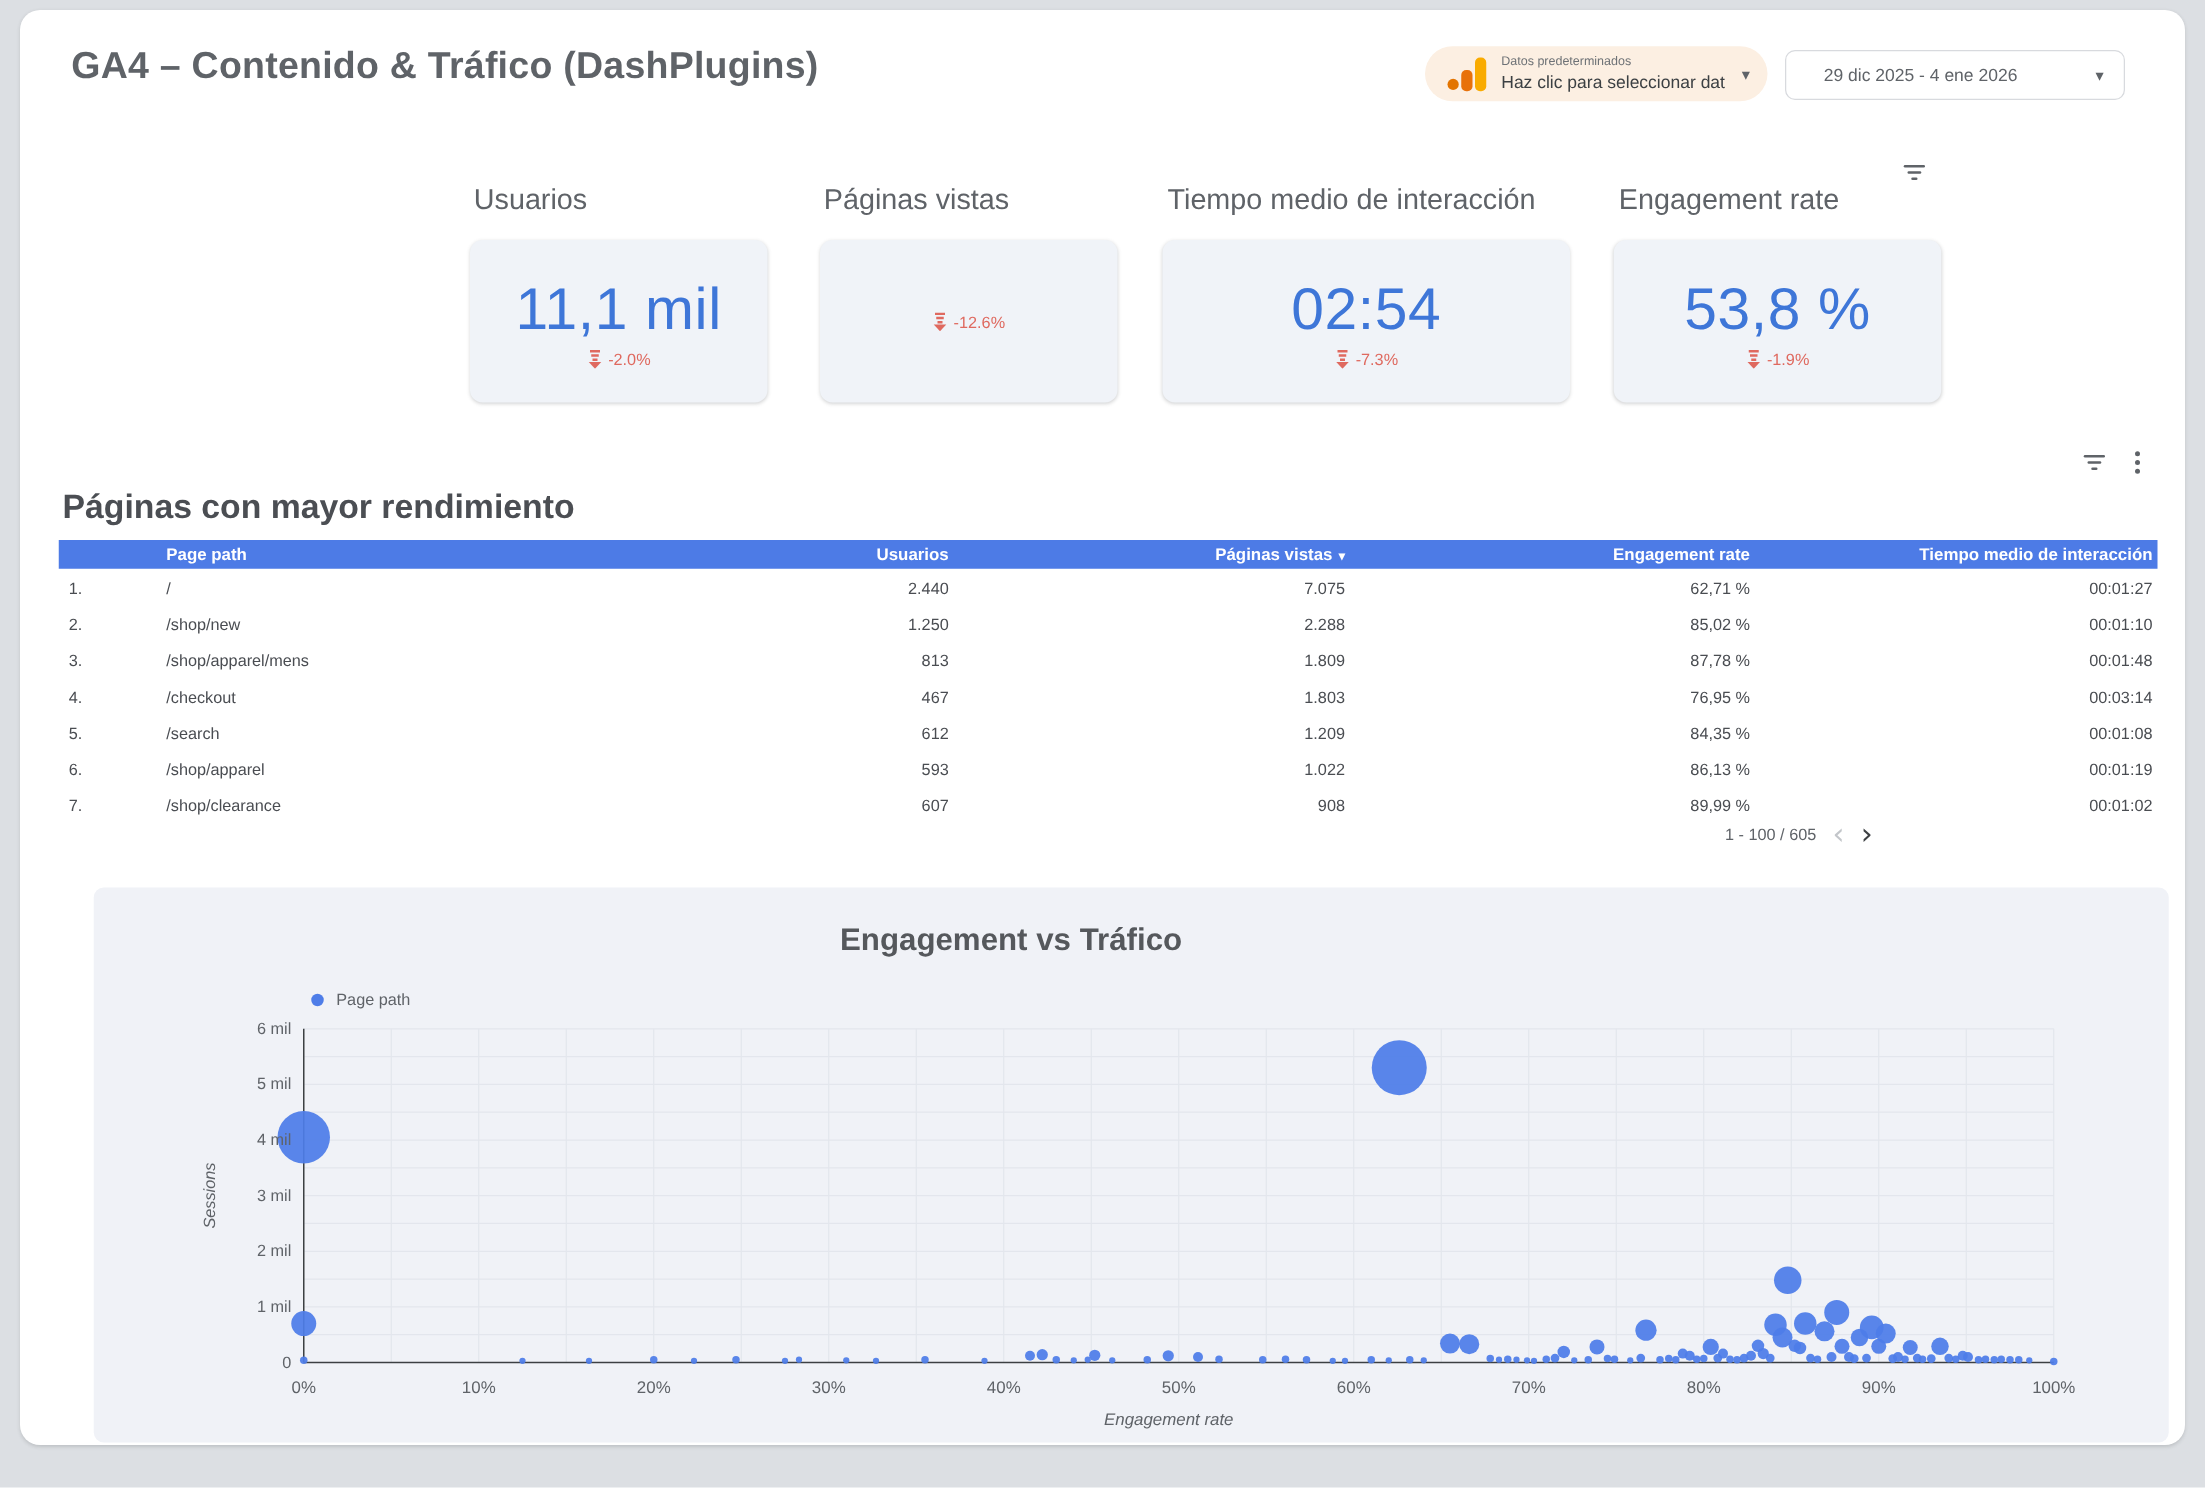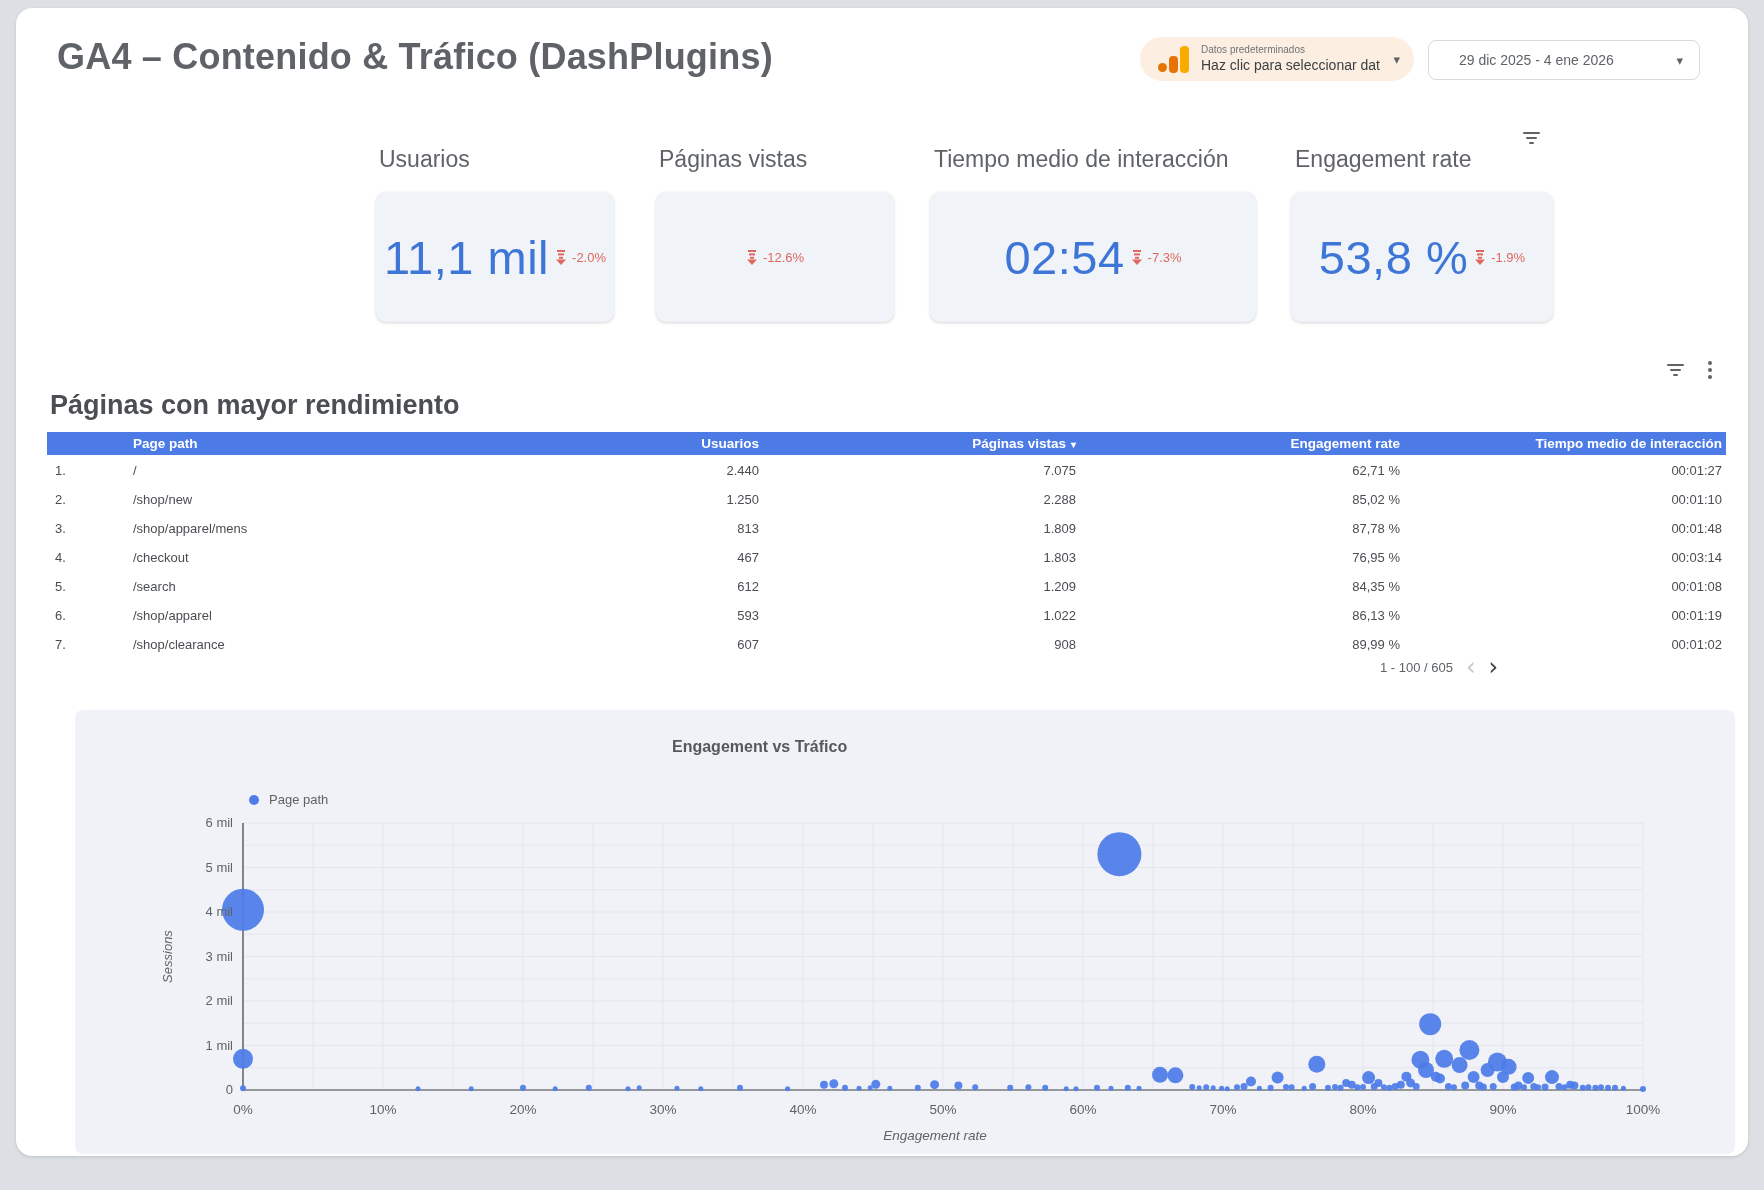--- a/index.html
+++ b/index.html
@@ -11,21 +11,21 @@
     overflow:hidden;
   }
   .app-card {
     position:absolute; left:16px; top:8px; width:1732px; height:1148px;
     background:#ffffff; border-radius:16px;
     box-shadow:0 1px 3px rgba(60,64,67,.18);
   }
   .abs { position:absolute; }
 
   
-  .report-title { left:57px; top:36px; font-size:36px; font-weight:bold; color:#5f6368; letter-spacing:.2px; }
+  .report-title { left:57px; top:36px; font-size:30px; font-weight:bold; color:#5f6368; letter-spacing:.2px; }
 
   .data-chip {
     left:1140px; top:37px; width:274px; height:44px;
     background:#fcefe2; border-radius:22px;
     display:flex; align-items:center; cursor:pointer;
   }
   .ga-icon { position:relative; width:31px; height:27px; margin-left:18px; }
   .ga-dot  { position:absolute; left:0;  bottom:1px; width:9px; height:9px; border-radius:50%; background:#e37400; }
   .ga-mid  { position:absolute; left:11px; bottom:0; width:9px; height:17px; border-radius:4px; background:#e8710a; }
   .ga-tall { position:absolute; left:22px; bottom:0; width:9px; height:27px; border-radius:4px; background:#f9ab00; }
@@ -48,21 +48,21 @@
   .filter-icon i { display:block; height:2px; background:#5f6368; border-radius:1px; }
   .filter-icon i:nth-child(1){ width:17px; } .filter-icon i:nth-child(2){ width:11px; } .filter-icon i:nth-child(3){ width:5px; }
   .kebab-icon { width:14px; height:18px; display:flex; flex-direction:column; align-items:center; justify-content:center; gap:3px; cursor:pointer; }
   .kebab-icon i { width:4px; height:4px; background:#5f6368; border-radius:50%; }
 
   
   .kpi-label { font-size:23px; color:#5f6368; top:146px; white-space:nowrap; }
   .kpi-card {
     top:192px; height:130px; background:#f0f3f8; border-radius:10px;
     box-shadow:0 1px 3px rgba(60,64,67,.22);
-    display:flex; flex-direction:row; align-items:center; justify-content:center; gap:6px;
+    display:flex; flex-direction:column; align-items:center; justify-content:center; gap:6px;
   }
   .kpi-value { font-size:47px; color:#3e76d8; letter-spacing:.5px; }
   .kpi-delta { font-size:13px; color:#df695f; display:flex; align-items:center; gap:5px; }
 
   
   .section-title { left:50px; top:390px; font-size:27px; font-weight:bold; color:#4b4e53; }
   .tbl-head {
     left:47px; top:432px; width:1679px; height:23px; background:#4d7be6;
     display:grid; grid-template-columns:86px 434px 196px 317px 324px 322px;
     align-items:center; color:#fff; font-size:13.5px; font-weight:bold;
@@ -82,21 +82,21 @@
     left:1380px; top:653px; width:346px; height:28px;
     display:flex; align-items:center; gap:13px;
     font-size:13px; color:#5f6368;
   }
   .pg-chevron { font-size:24px; line-height:20px; cursor:pointer; font-family:"DejaVu Sans", sans-serif; }
   .pg-prev { color:#c3c6ca; }
   .pg-next { color:#3d4043; }
 
   
   .chart-panel { left:75px; top:710px; width:1660px; height:444px; background:#f0f2f7; border-radius:8px; }
-  .chart-title { position:absolute; left:597px; top:28px; font-size:16px; font-weight:bold; color:#55585c; }
+  .chart-title { position:absolute; left:597px; top:28px; font-size:25px; font-weight:bold; color:#55585c; }
   .legend { position:absolute; left:174px; top:82px; display:flex; align-items:center; gap:10px; font-size:13px; color:#5f6368; }
   .legend-dot { width:10px; height:10px; border-radius:50%; background:#4e7de8; }
   .plot-svg { position:absolute; left:0; top:0; }
 </style>
 </head>
 <body>
 
 <div class="app-card abs"></div>
 
 <div class="abs report-title">GA4 – Contenido &amp; Tráfico (DashPlugins)</div>

